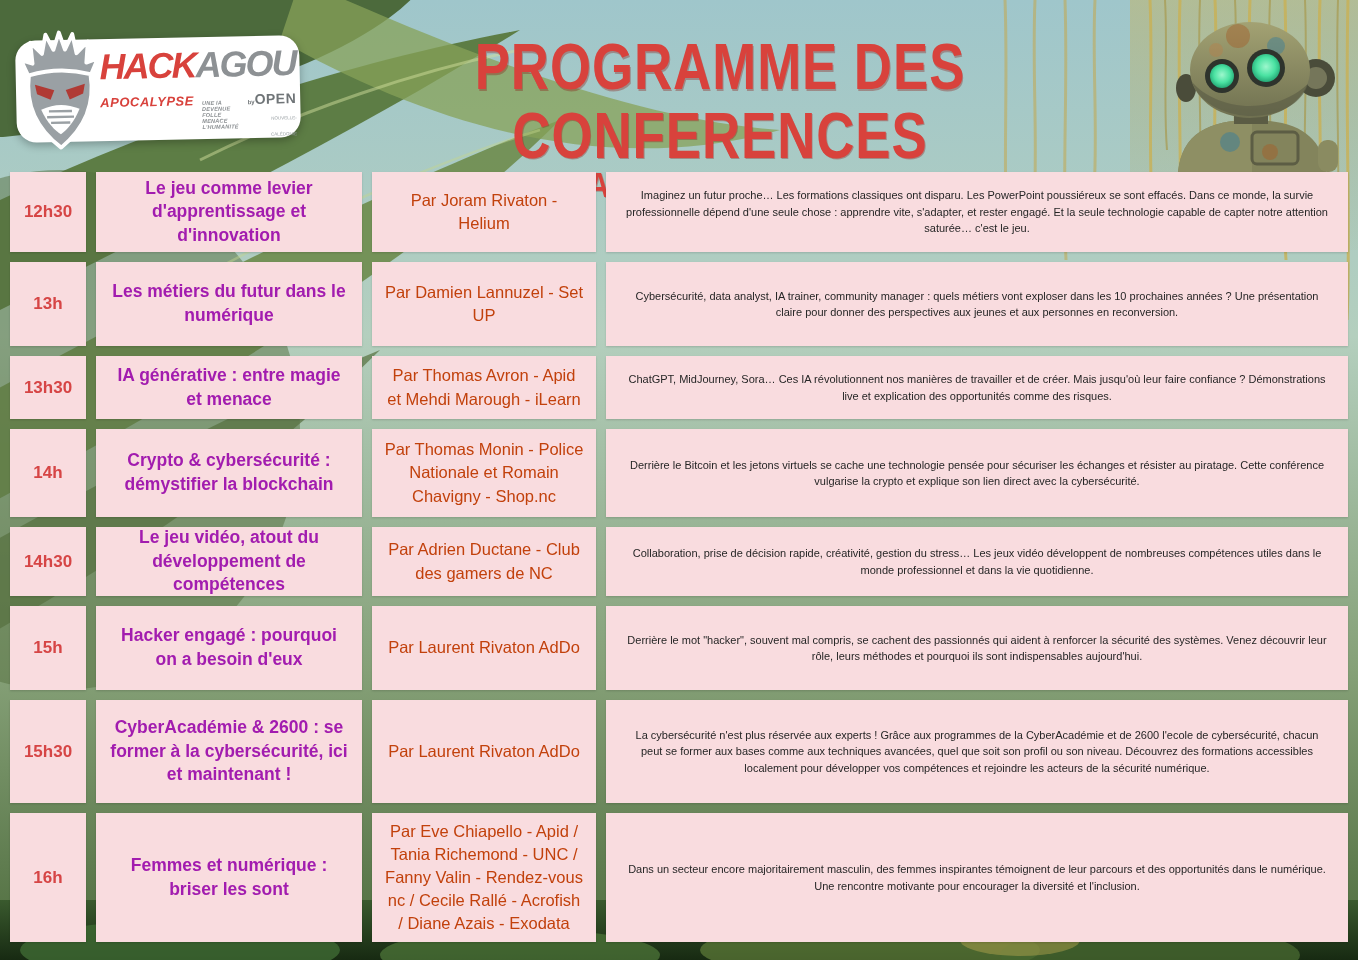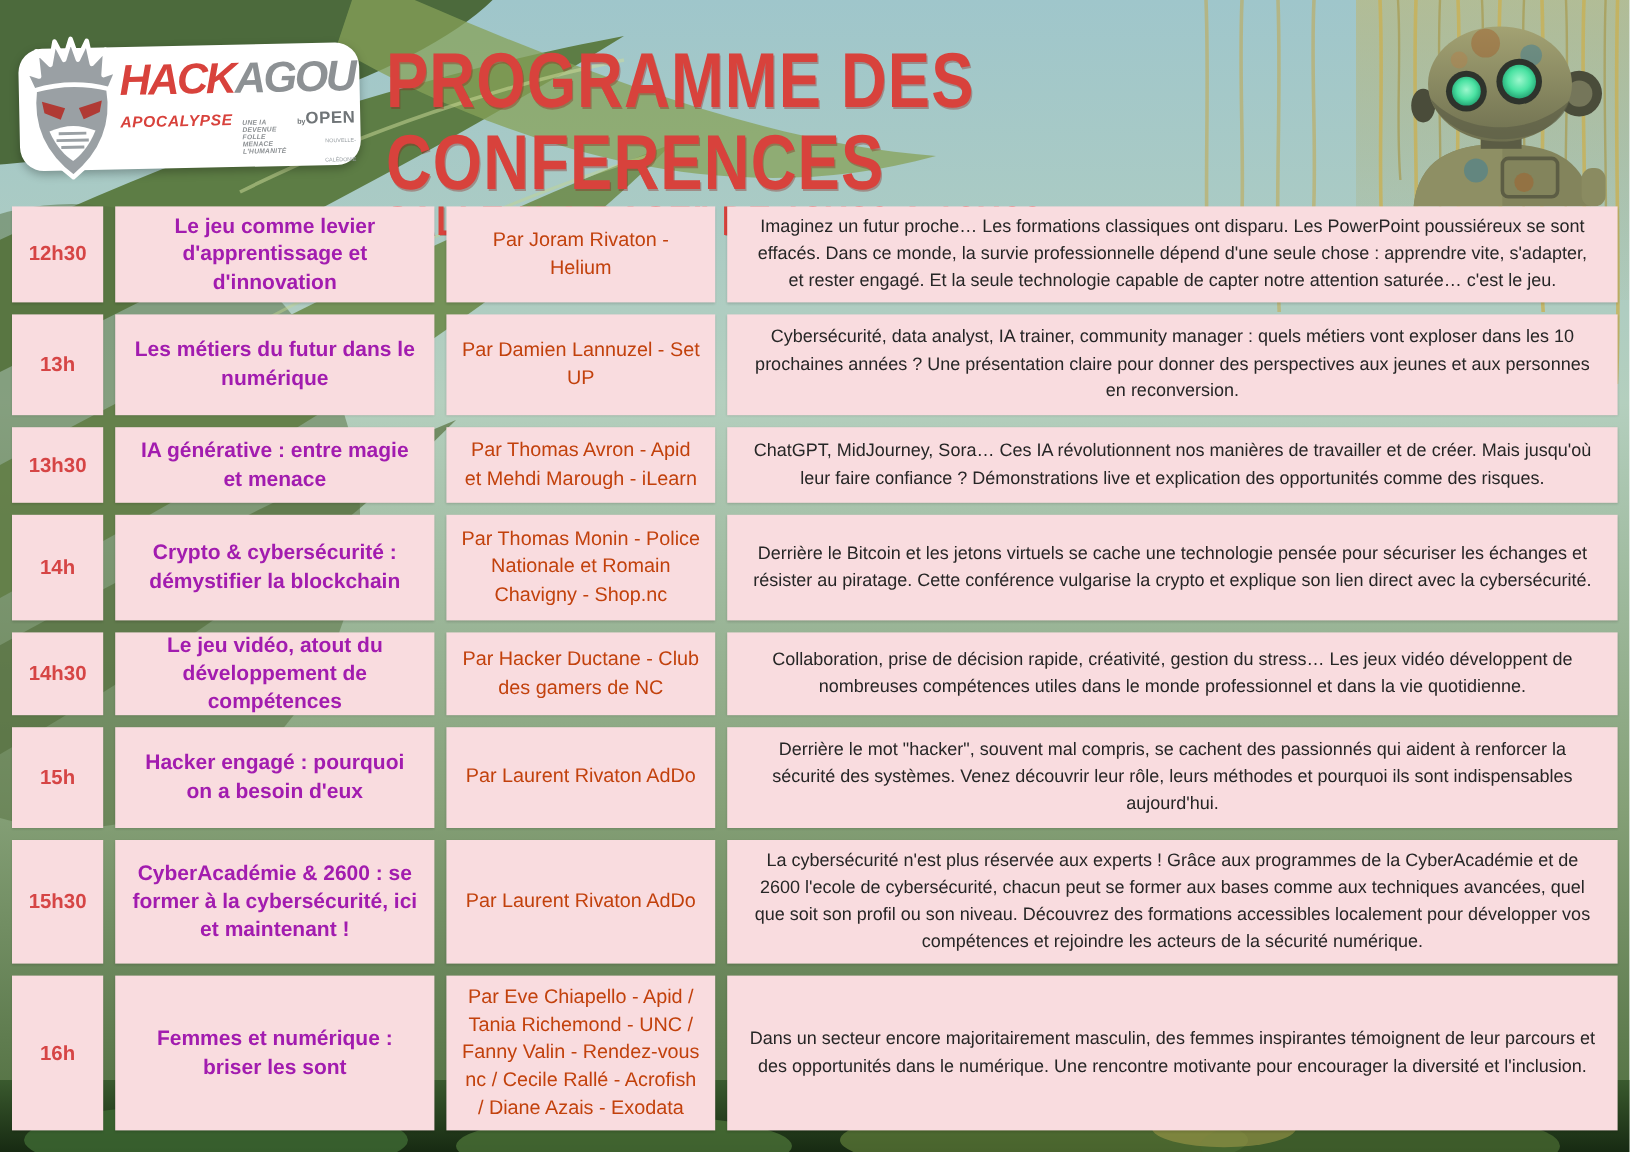--- a/index.html
+++ b/index.html
@@ -19,41 +19,41 @@
   .brand .hack{color:#d8423c;}
   .brand .agou{color:#8d9194;}
   .logo-sub{display:flex;align-items:baseline;gap:8px;margin-top:9px;}
   .apocalypse{color:#d8423c;font-style:italic;font-weight:800;font-size:13px;letter-spacing:.5px;}
   .tagline{color:#8d9194;font-style:italic;font-weight:700;font-size:5.6px;letter-spacing:.2px;}
   .open-wrap{color:#6f7477;text-align:right;line-height:1;}
   .open-by{font-size:6px;font-weight:700;}
   .open-name{font-size:14px;font-weight:900;letter-spacing:.5px;}
   .open-sub{font-size:4.5px;color:#9aa0a4;}
 
-  .title-block{position:absolute;left:305px;top:34px;width:830px;z-index:3;}
+  .title-block{position:absolute;left:305px;top:34px;width:830px;text-align:center;z-index:3;}
   .main-title{color:#d8423c;font-weight:900;font-size:55px;line-height:1.05;
     letter-spacing:1px;transform:scale(.96,1.18);transform-origin:center top;
     text-shadow:1px 1px 0 rgba(140,25,20,.35);}
   .sub-title{color:#d8423c;font-weight:900;font-size:30px;margin-top:16px;
     letter-spacing:1px;transform:scale(.96,1.15);transform-origin:center top;
     text-shadow:1px 1px 0 rgba(140,25,20,.3);}
 
   .robot{position:absolute;right:2px;top:2px;width:206px;height:170px;z-index:2;}
 
   
   .schedule{position:absolute;left:10px;top:172px;width:1338px;z-index:3;
     display:grid;grid-template-columns:76px 266px 224px 1fr;
     grid-template-rows:80px 84px 63px 88px 69px 84px 103px 129px;gap:10px;}
   .row{display:contents;}
   .cell{background:#f9dcdf;display:flex;align-items:center;justify-content:center;
     text-align:center;box-shadow:0 1px 2px rgba(0,0,0,.15);}
   .cell.time{color:#d64545;font-weight:800;font-size:17px;}
   .cell.title{font-weight:800;font-size:17.5px;color:#a21caf;line-height:1.35;padding:4px 14px;}
   .cell.speaker{font-size:16.5px;color:#c2410c;line-height:1.4;padding:4px 12px;}
-  .cell.desc{font-size:15px;color:#262626;line-height:1.5;padding:22px 18px;}
+  .cell.desc{font-size:11px;color:#262626;line-height:1.5;padding:22px 18px;}
 </style>
 </head>
 <body>
 
 <div class="page">
 
   <svg class="backdrop" viewBox="0 0 1358 960" preserveAspectRatio="none">
     <defs>
       <linearGradient id="sky" x1="0" y1="0" x2="0" y2="1">
         <stop offset="0" stop-color="#9fc6cb"></stop>
@@ -208,21 +208,21 @@
     <div class="row">
       <div class="cell time">14h</div>
       <div class="cell title">Crypto &amp; cybersécurité : démystifier la blockchain</div>
       <div class="cell speaker">Par Thomas Monin - Police Nationale et Romain Chavigny - Shop.nc</div>
       <div class="cell desc">Derrière le Bitcoin et les jetons virtuels se cache une technologie pensée pour sécuriser les échanges et résister au piratage. Cette conférence vulgarise la crypto et explique son lien direct avec la cybersécurité.</div>
     </div>
 
     <div class="row">
       <div class="cell time">14h30</div>
       <div class="cell title">Le jeu vidéo, atout du développement de compétences</div>
-      <div class="cell speaker">Par Hacker Ductane - Club des gamers de NC</div>
+      <div class="cell speaker">Par Adrien Ductane - Club des gamers de NC</div>
       <div class="cell desc">Collaboration, prise de décision rapide, créativité, gestion du stress… Les jeux vidéo développent de nombreuses compétences utiles dans le monde professionnel et dans la vie quotidienne.</div>
     </div>
 
     <div class="row">
       <div class="cell time">15h</div>
       <div class="cell title">Hacker engagé : pourquoi on a besoin d'eux</div>
       <div class="cell speaker">Par Laurent Rivaton AdDo</div>
       <div class="cell desc">Derrière le mot "hacker", souvent mal compris, se cachent des passionnés qui aident à renforcer la sécurité des systèmes. Venez découvrir leur rôle, leurs méthodes et pourquoi ils sont indispensables aujourd'hui.</div>
     </div>
 

